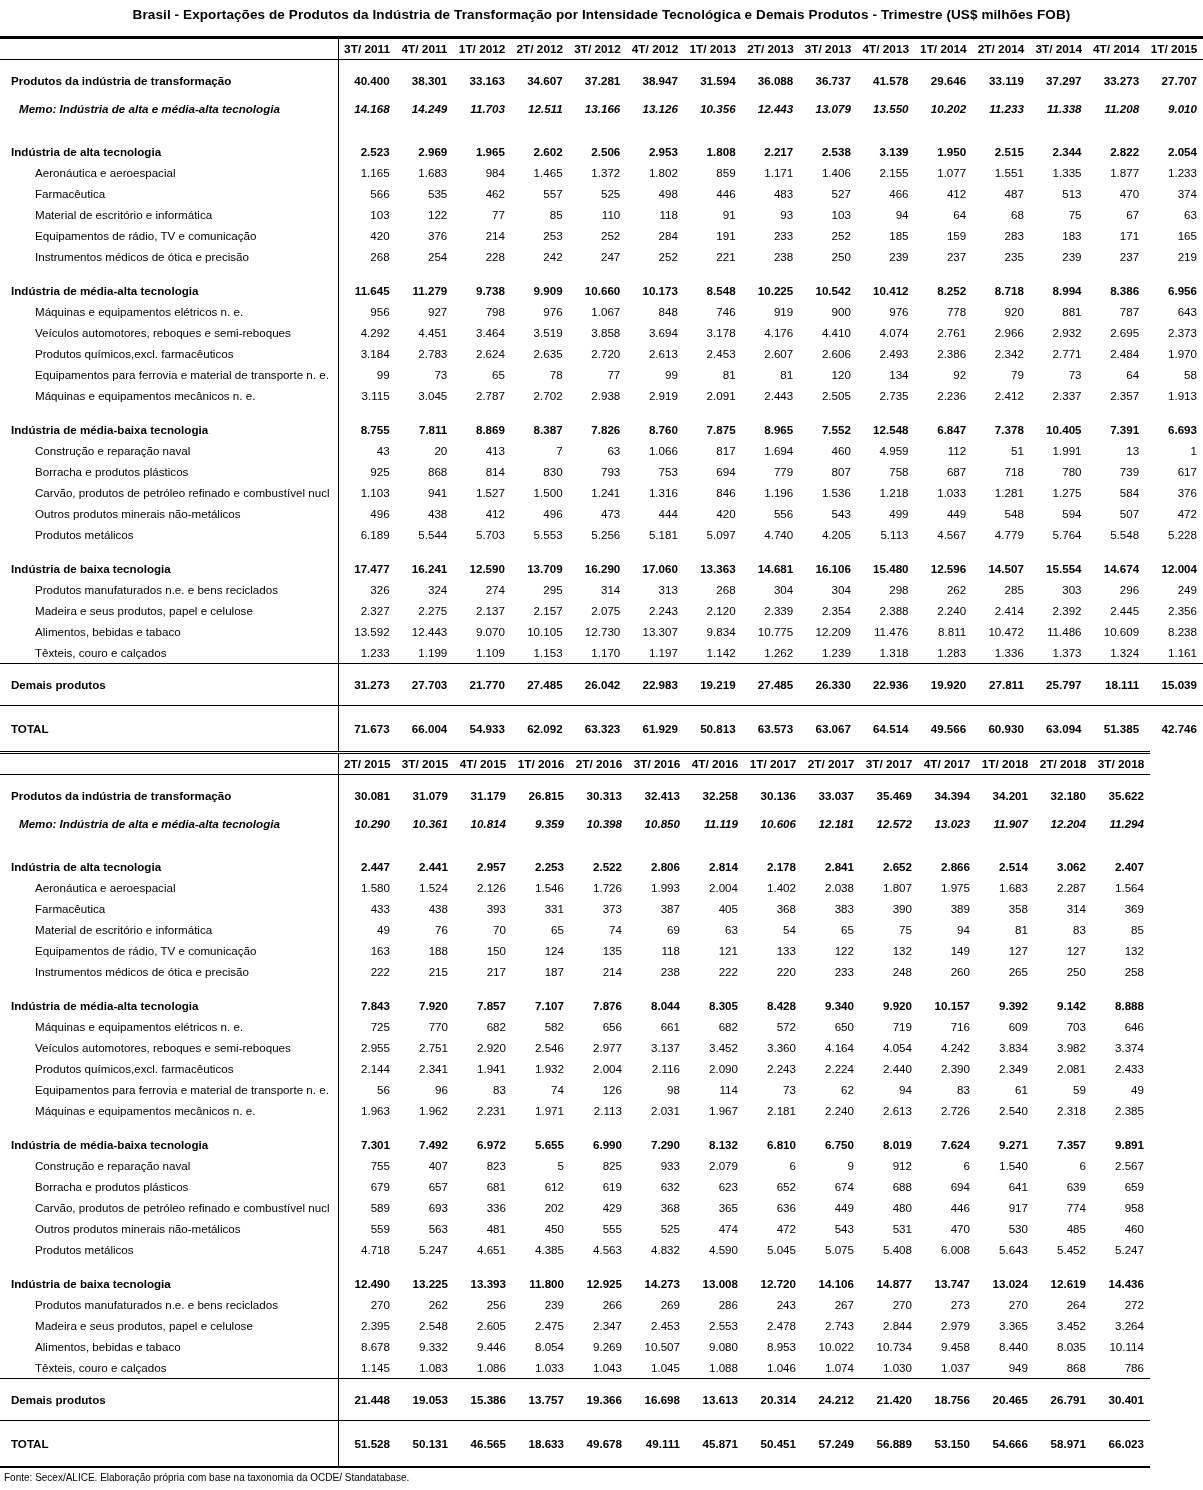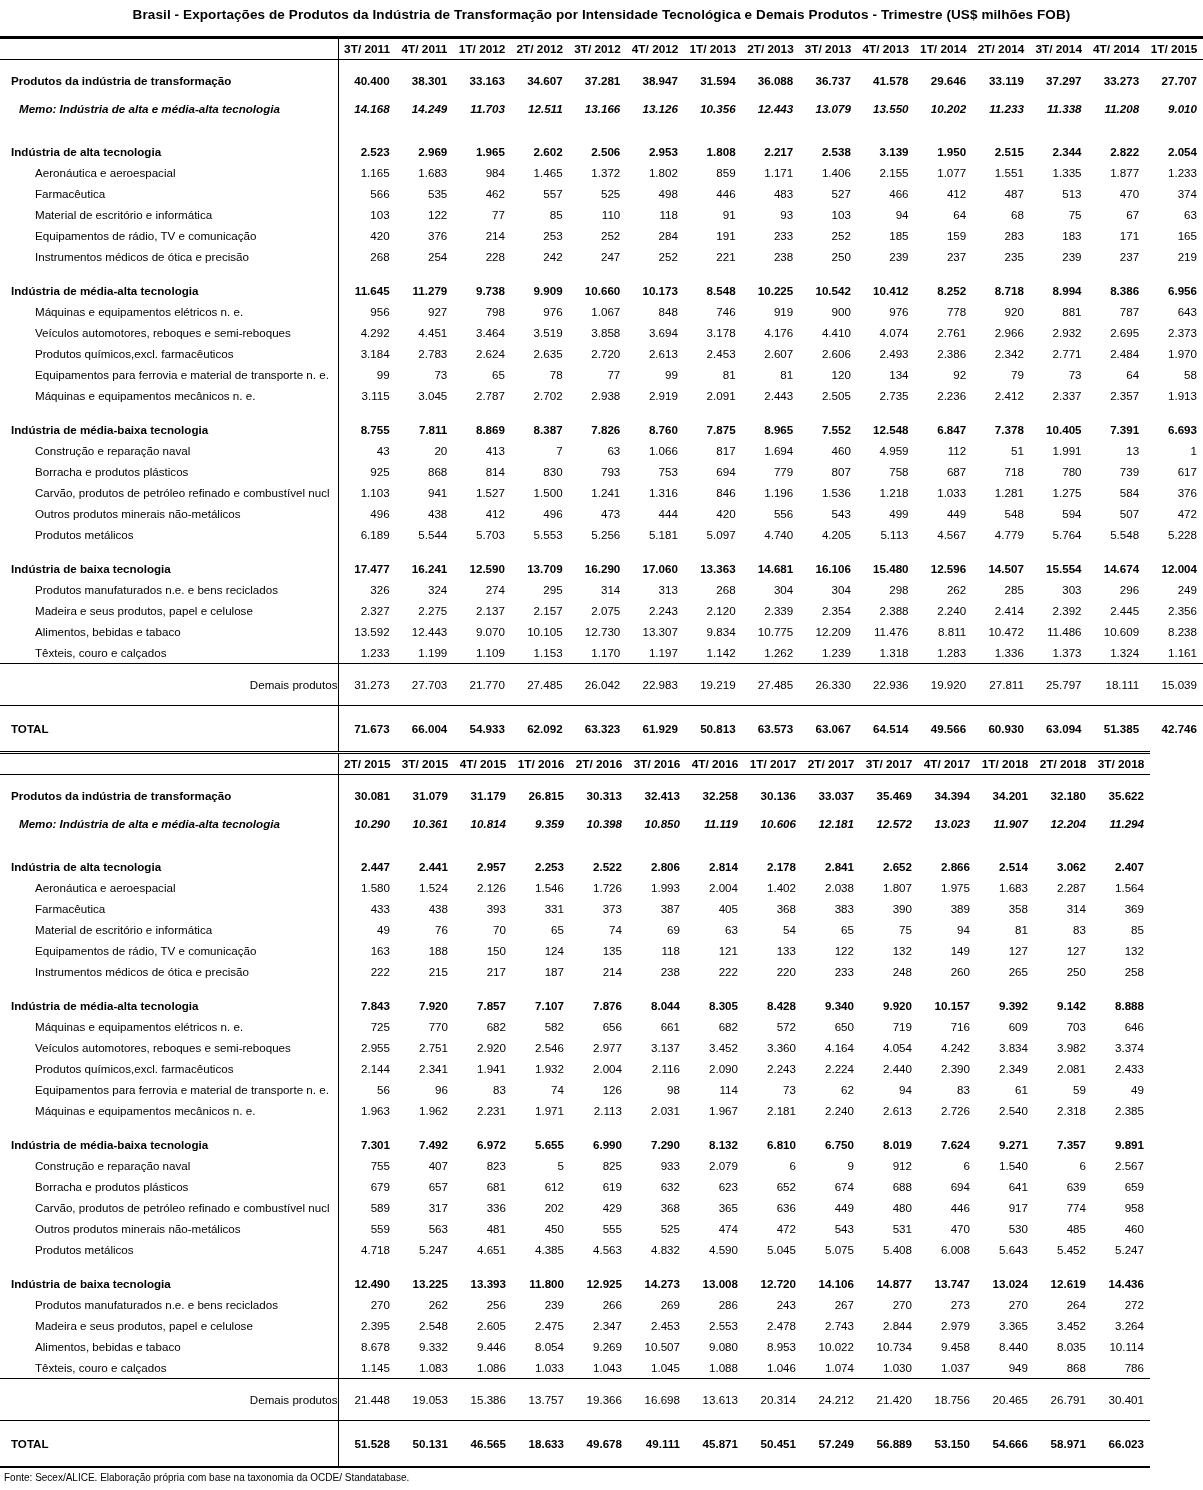--- a/index.html
+++ b/index.html
@@ -52,23 +52,23 @@
   td.lbl { text-align: left; padding-left: 11px; }
   
   td.val { text-align: right; padding-right: 6px; }
   
   tr.row-main td { font-weight: bold; padding-top: 10px; padding-bottom: 7px; }
   tr.row-memo td { font-weight: bold; font-style: italic; padding-bottom: 9px; }
   tr.row-memo td.lbl { padding-left: 19px; }
   tr.row-group td { font-weight: bold; padding-top: 13px; }
   tr.row-item td.lbl { padding-left: 35px; }
   tr.row-demais td {
-    font-weight: normal;
+    font-weight: bold;
     border-top: 1px solid #000;
-    padding-top: 10px; padding-bottom: 10px; text-align: right;
+    padding-top: 10px; padding-bottom: 10px;
   }
   tr.row-total td {
     font-weight: bold;
     border-top: 1px solid #000;
     padding-top: 12px; padding-bottom: 12px;
   }
   table.sec2 tr.row-total td { border-bottom: 2px solid #000; }
   .source-note {
     font-size: 10px;
     padding: 4px 0 0 4px;
@@ -932,21 +932,21 @@
           <td class="val">674</td>
           <td class="val">688</td>
           <td class="val">694</td>
           <td class="val">641</td>
           <td class="val">639</td>
           <td class="val">659</td>
         </tr>
         <tr class="row-item">
           <td class="lbl">Carvão, produtos de petróleo refinado e combustível nucl</td>
           <td class="val first-val">589</td>
-          <td class="val">317</td>
+          <td class="val">693</td>
           <td class="val">336</td>
           <td class="val">202</td>
           <td class="val">429</td>
           <td class="val">368</td>
           <td class="val">365</td>
           <td class="val">636</td>
           <td class="val">449</td>
           <td class="val">480</td>
           <td class="val">446</td>
           <td class="val">917</td>

